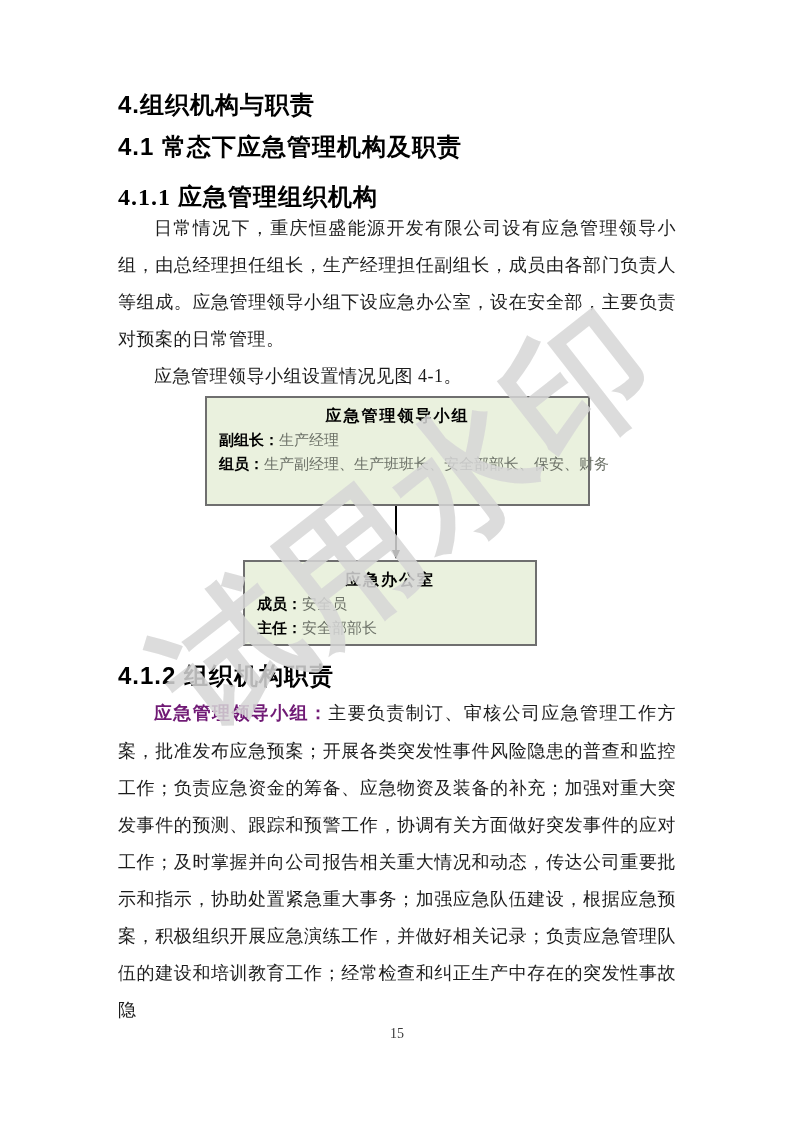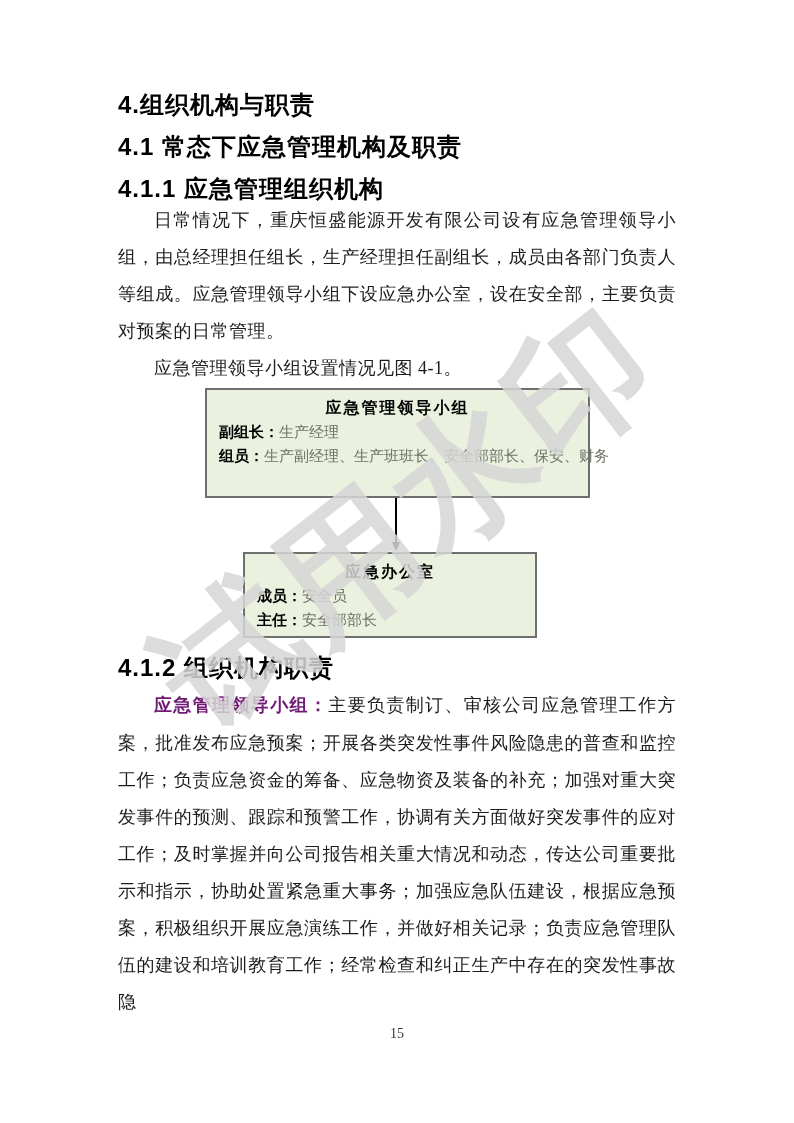--- a/index.html
+++ b/index.html
@@ -20,21 +20,21 @@
   .h1, .h2, .h3, .h4 {
     font-family:"Liberation Sans", sans-serif;
     font-weight:bold;
     font-size:24px;
     line-height:26px;
     color:#000;
     letter-spacing:1px;
   }
   .h1 { margin-top:92px; }
   .h2 { margin-top:16px; }
-  .h3 { margin-top:16px; }
+  .h3 { margin-top:24px;font-family:Liberation Serif, serif; }
   .h4 { margin-top:13px; }
   .body-par {
     font-size:18px;
     line-height:37px;
     text-align:justify;
     text-indent:2em;
     letter-spacing:0.5px;
   }
   .body-par .lead-bold {
     font-family:Liberation Mono, monospace;

